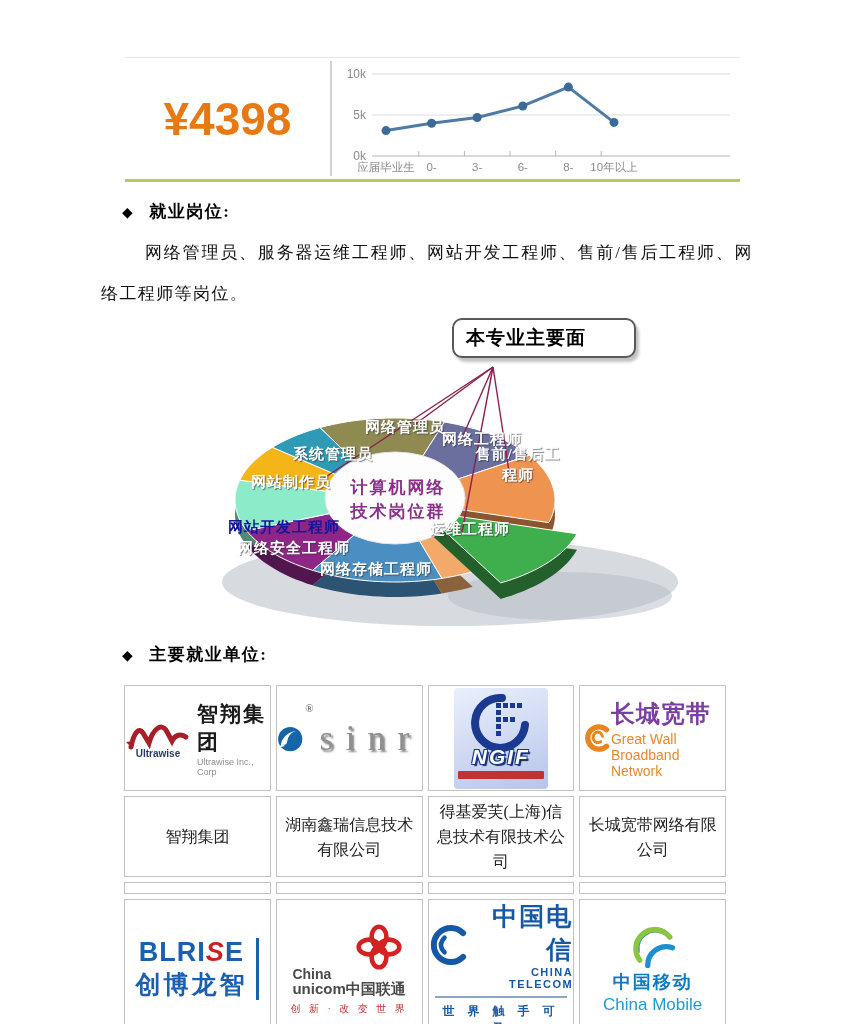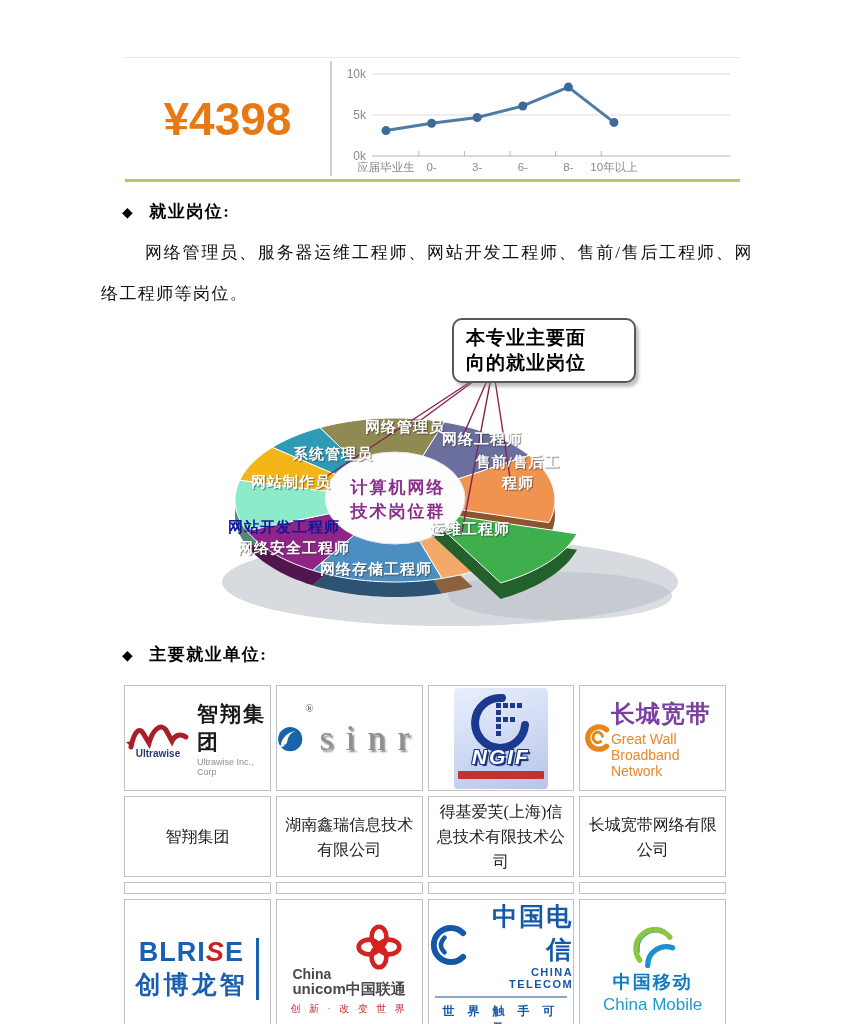--- a/index.html
+++ b/index.html
@@ -31,21 +31,21 @@
   .figure{position:absolute;left:110px;top:310px;width:637px;height:318px;}
   #pie-svg{position:absolute;left:0;top:0;}
   .callout{position:absolute;left:342px;top:8px;width:162px;background:#fff;border:2px solid #595959;
            border-radius:10px;padding:5px 6px 6px 12px;font-size:19px;font-weight:700;line-height:25px;
            color:#000;letter-spacing:1px;box-shadow:3px 4px 3px rgba(120,120,120,.45);}
   .callout span{display:block;}
   .pie-label{position:absolute;font-weight:700;font-size:15px;color:#fff;letter-spacing:1px;
              text-shadow:1px 1px 1px rgba(50,50,50,.6);white-space:nowrap;}
   #pl-0{left:255px;top:108px}
   #pl-1{left:332px;top:120px}
-  #pl-2{left:362px;top:142px;white-space:normal;width:92px;text-align:center;line-height:21px;}
+  #pl-2{left:362px;top:134px;white-space:normal;width:92px;text-align:center;line-height:21px;}
   #pl-3{left:320px;top:210px}
   #pl-5{left:210px;top:250px}
   #pl-6{left:128px;top:229px}
   #pl-7{left:118px;top:208px;text-shadow:none;}
   #pl-8{left:141px;top:163px}
   #pl-9{left:183px;top:135px}
   .pie-center{position:absolute;left:236px;top:166px;width:104px;text-align:center;font-weight:700;
               font-size:17px;color:#8b2f8b;line-height:24px;letter-spacing:2px;}
   .pie-center span{display:block;}
 
@@ -178,21 +178,20 @@
         <path d="M313.1738936466869,201.20526345947715 L467.0,223.8 L464.9,227.2 L462.5,230.6 L459.9,233.9 L457.0,237.2 L453.8,240.3 L450.3,243.4 L446.6,246.5 L442.6,249.4 L438.4,252.3 L433.9,255.0 L429.2,257.7 L424.3,260.2 L419.2,262.6 L413.9,264.9 L408.3,267.1 L402.6,269.2 L396.8,271.1 L390.7,272.9 Z" fill="#3faf4e" stroke="#fff" stroke-width="1"></path>
         <ellipse cx="285" cy="188" rx="70" ry="46" fill="#fdfdfd" stroke="#e6e6e6" stroke-width="1"></ellipse>
         <line x1="383" y1="57" x2="300" y2="118" stroke="#8b2050" stroke-width="1.4"></line>
         <line x1="383" y1="57" x2="352" y2="128" stroke="#8b2050" stroke-width="1.4"></line>
         <line x1="383" y1="57" x2="400" y2="168" stroke="#8b2050" stroke-width="1.4"></line>
         <line x1="383" y1="57" x2="352" y2="222" stroke="#8b2050" stroke-width="1.4"></line>
         <line x1="383" y1="57" x2="208" y2="172" stroke="#8b2050" stroke-width="1.4"></line>
       </svg>
     <div class="callout">
       <span>本专业主要面</span>
-      <span>向的就业岗位</span>
     </div>
     <span class="pie-label" id="pl-0" style="color: rgb(255, 255, 255);">网络管理员</span>
     <span class="pie-label" id="pl-1" style="color: rgb(255, 255, 255);">网络工程师</span>
     <span class="pie-label" id="pl-2" style="color: rgb(255, 255, 255);">售前/售后工程师</span>
     <span class="pie-label" id="pl-3" style="color: rgb(255, 255, 255);">运维工程师</span>
     <span class="pie-label" id="pl-5" style="color: rgb(255, 255, 255);">网络存储工程师</span>
     <span class="pie-label" id="pl-6" style="color: rgb(255, 255, 255);">网络安全工程师</span>
     <span class="pie-label" id="pl-7" style="color: rgb(21, 21, 154);">网站开发工程师</span>
     <span class="pie-label" id="pl-8" style="color: rgb(255, 255, 255);">网站制作员</span>
     <span class="pie-label" id="pl-9" style="color: rgb(255, 255, 255);">系统管理员</span>

